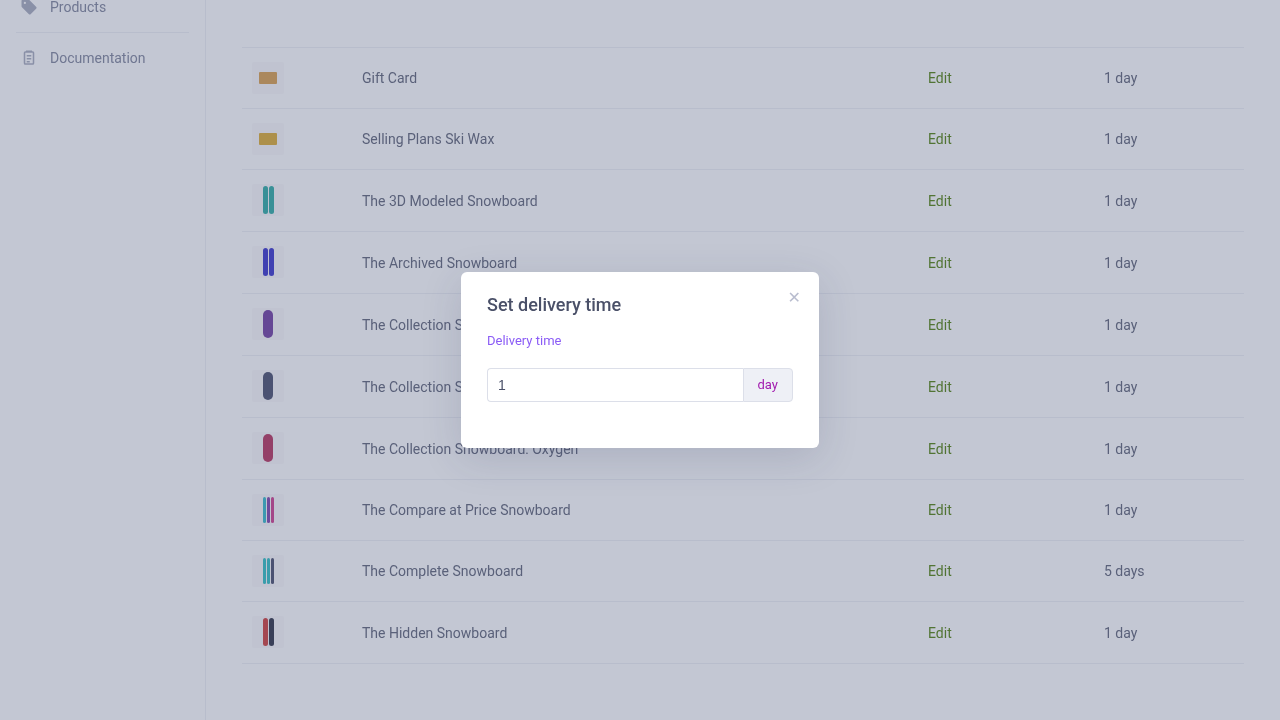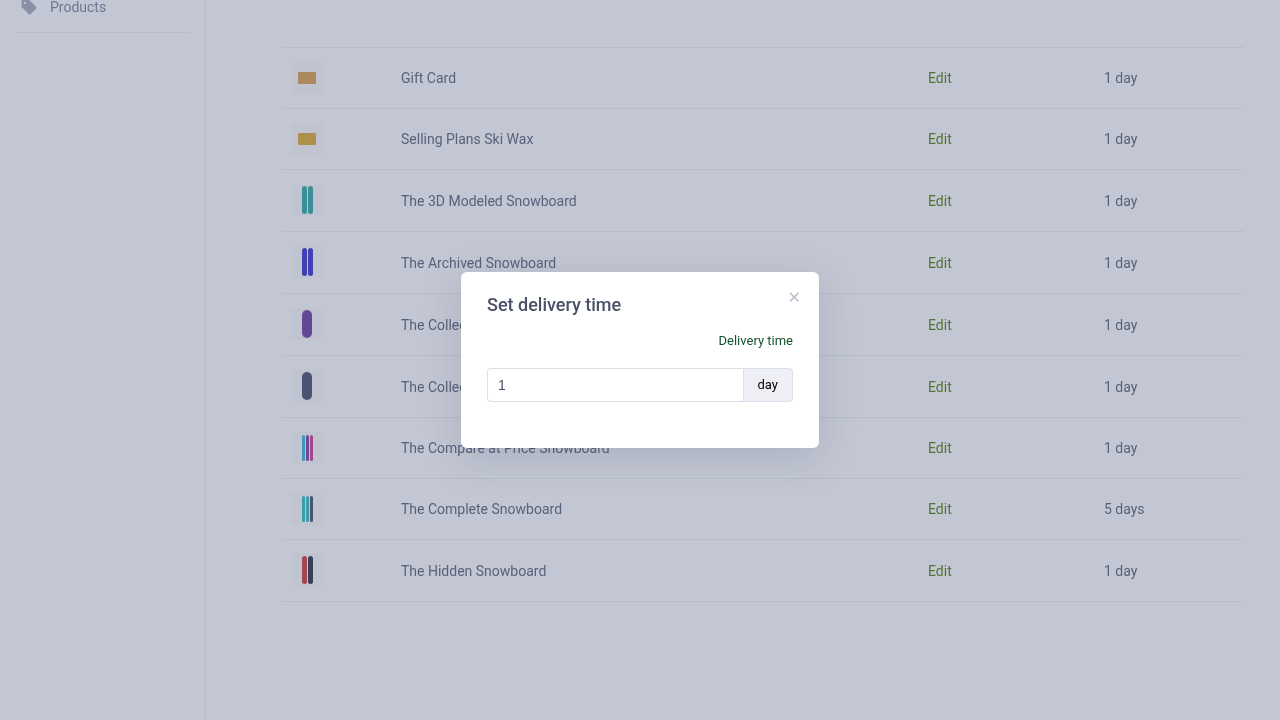--- a/index.html
+++ b/index.html
@@ -8,21 +8,20 @@
       background: #f5f6f9;
       color: #3a3f51;
       width: 1280px;
       height: 720px;
       overflow: hidden;
       position: relative;
     }
     .layout {
       display: flex;
       height: 100%;
-      gap: 39px;
     }
     .sidebar {
       width: 206px;
       background: #f5f6f9;
       border-right: 1px solid #e5e7ef;
       padding-top: 0;
     }
     .sidebar-item {
       display: flex;
       align-items: center;
@@ -130,23 +129,22 @@
       position: absolute;
       top: 18px;
       right: 18px;
       color: #b9bdcf;
       cursor: pointer;
       font-size: 16px;
       line-height: 1;
     }
     .field-label {
       font-size: 13px;
-      color: #14532d;
+      color: #8b5cf6;
       margin-bottom: 20px;
-      text-align: right;
     }
     .input-group {
       display: flex;
       margin-bottom: 20px;
     }
     .input-group input {
       flex: 1;
       border: 1px solid #dcdfe9;
       border-right: none;
       border-radius: 4px 0 0 4px;
@@ -154,21 +152,21 @@
       font-size: 14px;
       color: #4a5068;
       outline: none;
     }
     .input-group .addon {
       background: #eef0f6;
       border: 1px solid #dcdfe9;
       border-radius: 0 4px 4px 0;
       padding: 8px 14px;
       font-size: 13px;
-      color: #000000;
+      color: #a21caf;
     }
     .save-btn {
       width: 100%;
       background: #1a56db;
       color: #fff;
       border: none;
       border-radius: 4px;
       padding: 10px 0;
       font-size: 14px;
       cursor: pointer;
@@ -181,20 +179,30 @@
   <aside class="sidebar">
     <div class="sidebar-item">
       <span class="sidebar-icon">
         <svg viewBox="0 0 24 24" width="18" height="18" fill="currentColor">
             <path d="M21.41 11.58l-9-9A2 2 0 0 0 11 2H4a2 2 0 0 0-2 2v7a2 2 0 0 0 .59 1.41l9 9a2 2 0 0 0 2.83 0l7-7a2 2 0 0 0-.01-2.83zM6.5 8A1.5 1.5 0 1 1 8 6.5 1.5 1.5 0 0 1 6.5 8z"></path>
           </svg>
       </span>
       <span>Products</span>
     </div>
     <hr class="sidebar-divider">
+    <div class="sidebar-item">
+      <span class="sidebar-icon">
+        <svg viewBox="0 0 24 24" width="18" height="18" fill="none" stroke="currentColor" stroke-width="2">
+            <rect x="6" y="4" width="12" height="16" rx="1"></rect>
+            <path d="M9 4V3h6v1"></path>
+            <path d="M9 9h6M9 13h6M9 17h4"></path>
+          </svg>
+      </span>
+      <span>Documentation</span>
+    </div>
   </aside>
 
   <main class="main">
     <table>
       <colgroup>
         <col class="col-img">
           <col class="col-product">
           <col class="col-action">
           <col class="col-days">
       </colgroup>
@@ -256,20 +264,28 @@
           <tr>
             <td><span class="thumb">
                 <span class="board" style="background: rgb(68, 74, 106);"></span>
               </span></td>
             <td>The Collection Snowboard: Liquid</td>
             <td><span class="edit-link">Edit</span></td>
             <td>1 day</td>
           </tr>
           <tr>
             <td><span class="thumb">
+                <span class="board" style="background: rgb(176, 48, 92);"></span>
+              </span></td>
+            <td>The Collection Snowboard: Oxygen</td>
+            <td><span class="edit-link">Edit</span></td>
+            <td>1 day</td>
+          </tr>
+          <tr>
+            <td><span class="thumb">
                 <span class="boards">
                   <span class="mini" style="background: rgb(47, 179, 199);"></span>
                   <span class="mini" style="background: rgb(119, 64, 168);"></span>
                   <span class="mini" style="background: rgb(199, 58, 139);"></span>
                 </span>
               </span></td>
             <td>The Compare at Price Snowboard</td>
             <td><span class="edit-link">Edit</span></td>
             <td>1 day</td>
           </tr>

